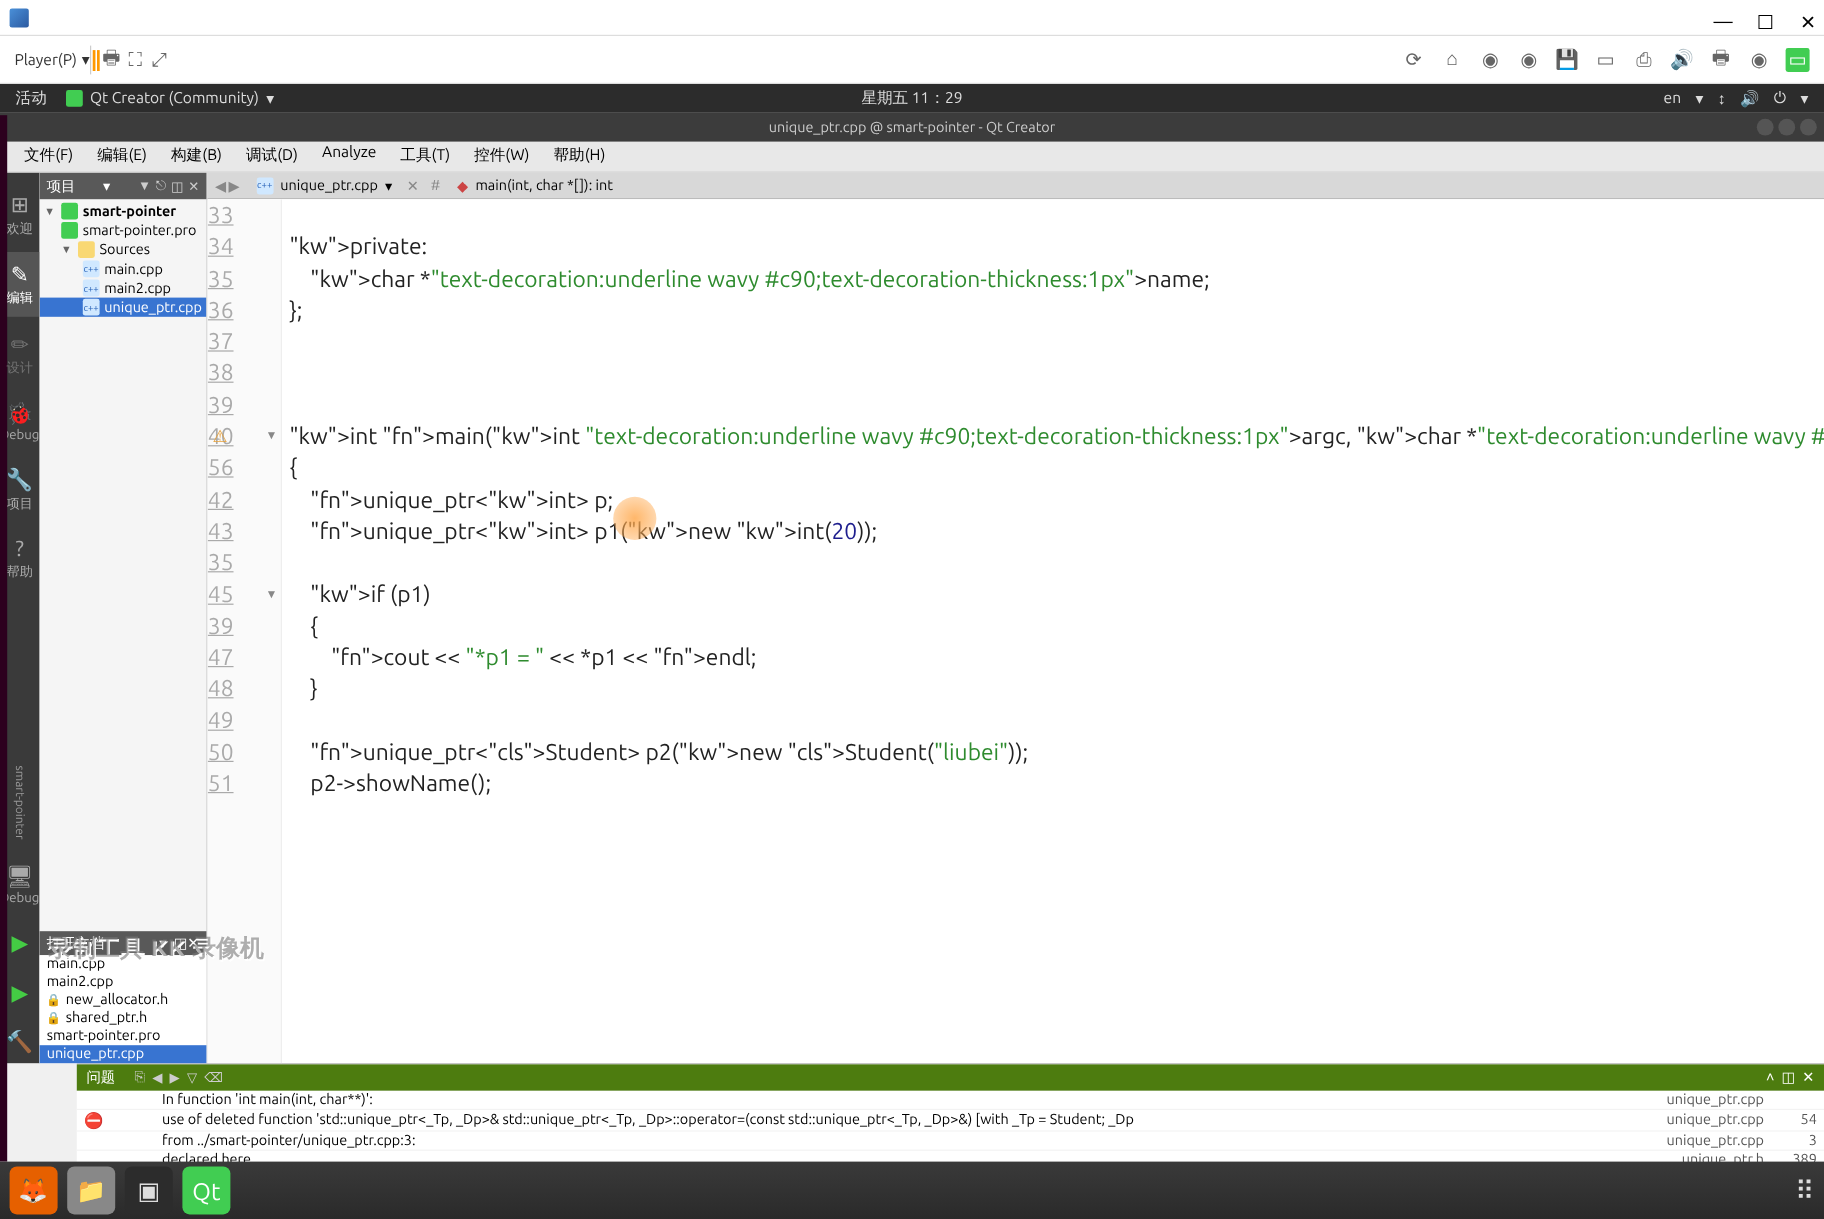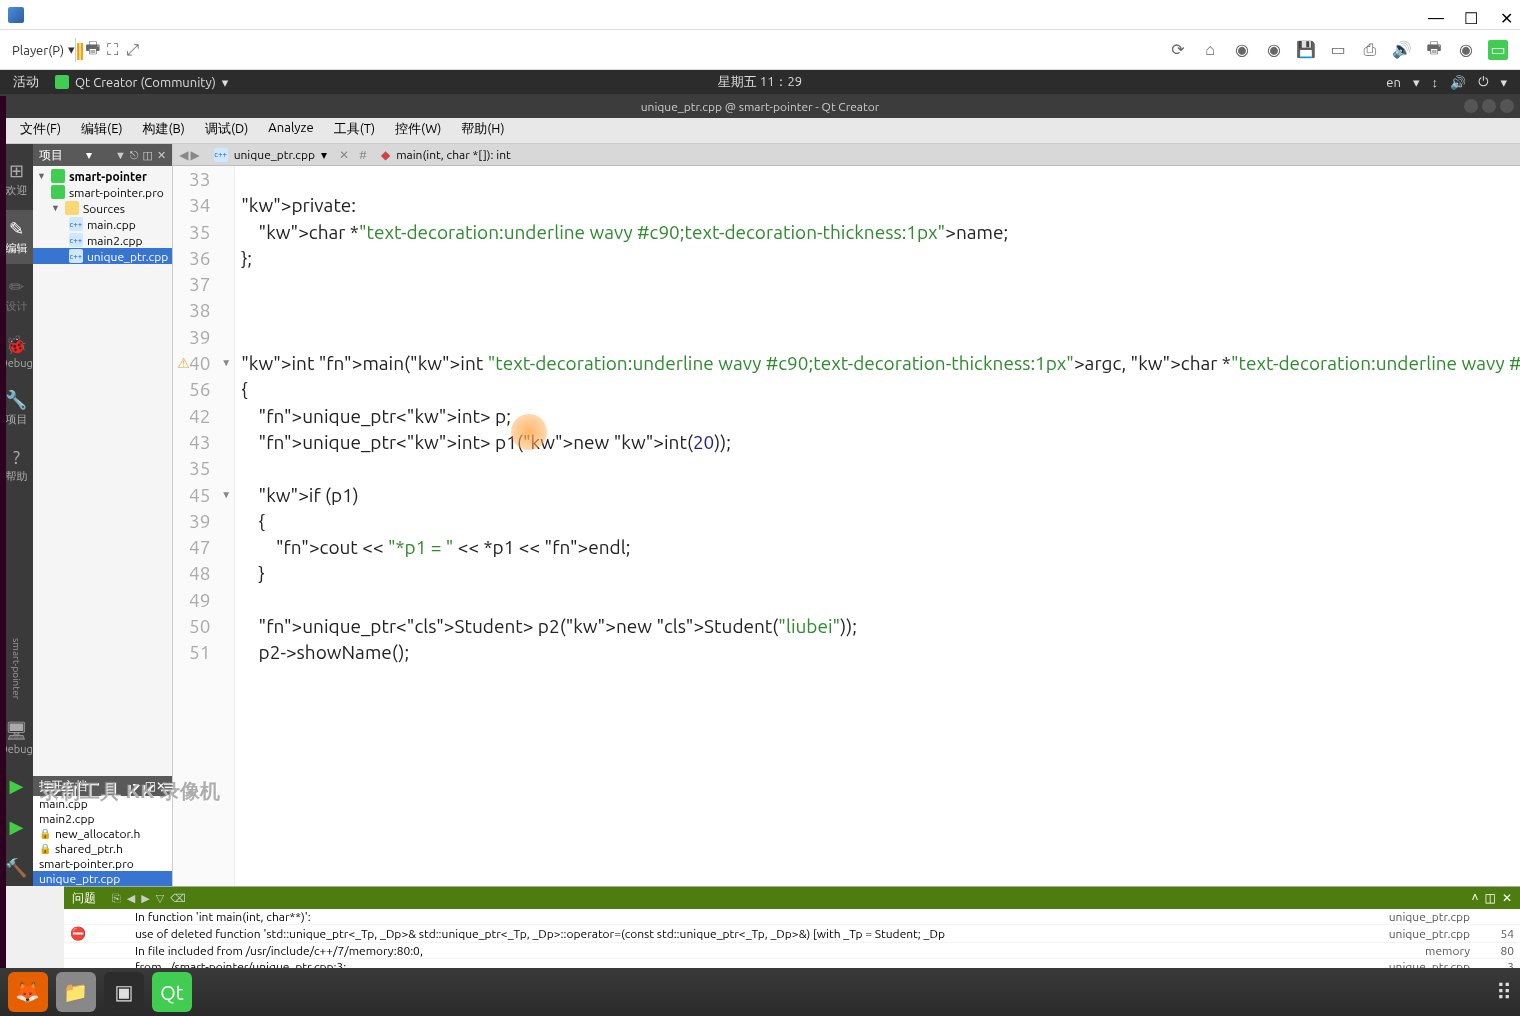--- a/index.html
+++ b/index.html
@@ -71,21 +71,21 @@
 
 
 .editor { flex: 1; display: flex; flex-direction: column; }
 .ed-top { height: 22px; background: #d8d8d8; display: flex; align-items: center; font-size: 12px; border-bottom: 1px solid #bbb; }
 .ed-top .nav { display: flex; gap: 2px; padding: 0 6px; color: #888; }
 .ed-top .filedrop { display: flex; align-items: center; gap: 6px; padding: 0 8px; flex: 0 0 auto; }
 .ed-top .crumb { display: flex; align-items: center; gap: 6px; padding: 0 8px; flex: 1; }
 .ed-top .x { color: #888; padding: 0 4px; }
 
 .code { flex: 1; display: flex; font-family: "Ubuntu Mono", Consolas, monospace; font-size: 19px; line-height: 26.3px; overflow: hidden; background: #fff; position: relative; }
-.gutter { width: 62px; text-align: center; padding-right: 8px; color: #aaa; background: #fafafa; border-right: 1px solid #eee; position: relative; }
+.gutter { width: 62px; text-align: left; padding-right: 8px; color: #aaa; background: #fafafa; border-right: 1px solid #eee; position: relative; text-decoration: underline; }
 .gutter .ln { height: 26.3px; position: relative; }
 .gutter .warn::before { content: "⚠"; position: absolute; left: 4px; color: #e8a33d; font-size: 14px; }
 .gutter .fold { position: absolute; left: 48px; color: #888; font-size: 10px; }
 .codetext { padding-left: 6px; white-space: pre; color: #222; position: relative; }
 .str { color: #2e8b2e; }
 .num { color: #1e1e8e; }
 .cursor-hl { position: absolute; width: 36px; height: 36px; border-radius: 50%; background: radial-gradient(circle, rgba(255,170,80,.85), rgba(255,170,80,.3)); pointer-events: none; }
 
 
 .issues { height: 138px; border-top: 1px solid #aaa; display: flex; flex-direction: column; font-size: 12px; margin-left: 64px; }
@@ -375,26 +375,20 @@
         <span class="lineno"></span>
       </div>
       <div class="irow">
         <span class="iicon err">⛔</span>
         <span class="msg">use of deleted function 'std::unique_ptr&lt;_Tp, _Dp&gt;&amp; std::unique_ptr&lt;_Tp, _Dp&gt;::operator=(const std::unique_ptr&lt;_Tp, _Dp&gt;&amp;) [with _Tp = Student; _Dp</span>
         <span class="file">unique_ptr.cpp</span>
         <span class="lineno">54</span>
       </div>
       <div class="irow">
         <span class="iicon "></span>
-        <span class="msg">In file included from /usr/include/c++/7/memory:80:0,</span>
-        <span class="file">memory</span>
-        <span class="lineno">80</span>
-      </div>
-      <div class="irow">
-        <span class="iicon "></span>
         <span class="msg">from ../smart-pointer/unique_ptr.cpp:3:</span>
         <span class="file">unique_ptr.cpp</span>
         <span class="lineno">3</span>
       </div>
       <div class="irow">
         <span class="iicon "></span>
         <span class="msg">declared here</span>
         <span class="file">unique_ptr.h</span>
         <span class="lineno">389</span>
       </div>

